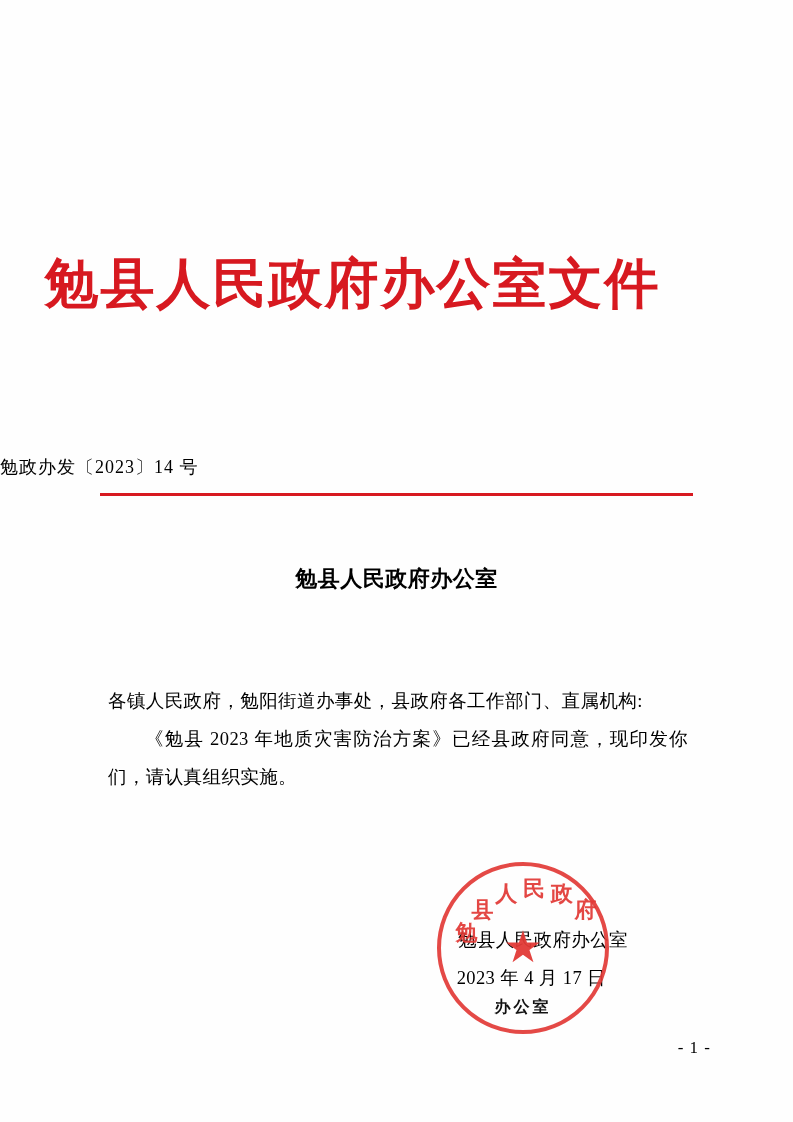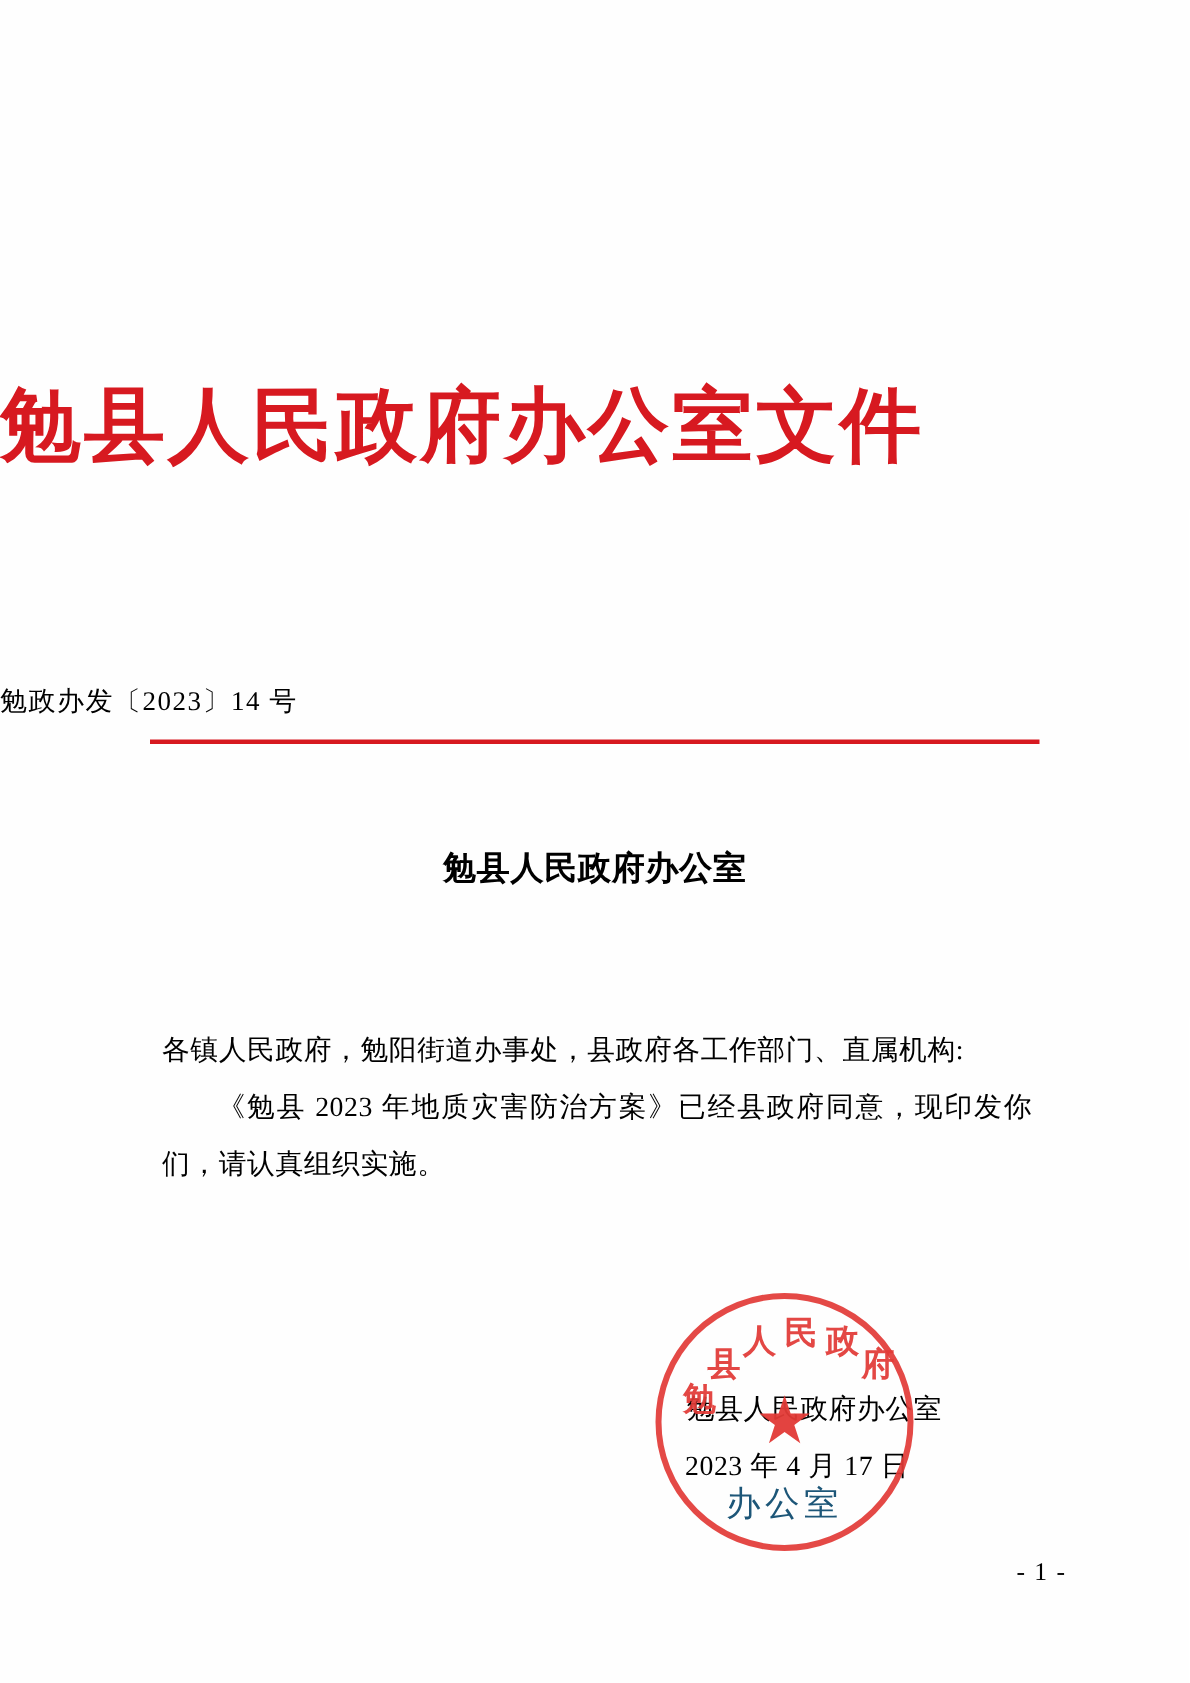--- a/index.html
+++ b/index.html
@@ -21,20 +21,21 @@
     height: 1122px;
     background: #fefefe;
   }
 
   
   .doc-header {
     position: absolute;
     top: 252px;
     left: 0;
     width: 705px;
+    text-align: center;
   }
   .doc-header .title {
     font-family: "Liberation Serif", serif;
     font-weight: bold;
     font-size: 54px;
     letter-spacing: 2px;
     color: #d71920;
     line-height: 1.2;
     white-space: nowrap;
   }
@@ -151,23 +152,23 @@
     font-family: "Liberation Serif", serif;
     opacity: 0.93;
     transform-origin: 0 0;
   }
   .seal-bottom {
     position: absolute;
     left: 0;
     right: 0;
     bottom: 16px;
     text-align: center;
-    font-size: 23px;
-    font-weight: normal;
-    color: #0c4a6e;
+    font-size: 16px;
+    font-weight: bold;
+    color: #000000;
     letter-spacing: 3px;
     opacity: 0.93;
   }
 
   
   .page-number {
     position: absolute;
     top: 1038px;
     left: 0;
     width: 711px;

